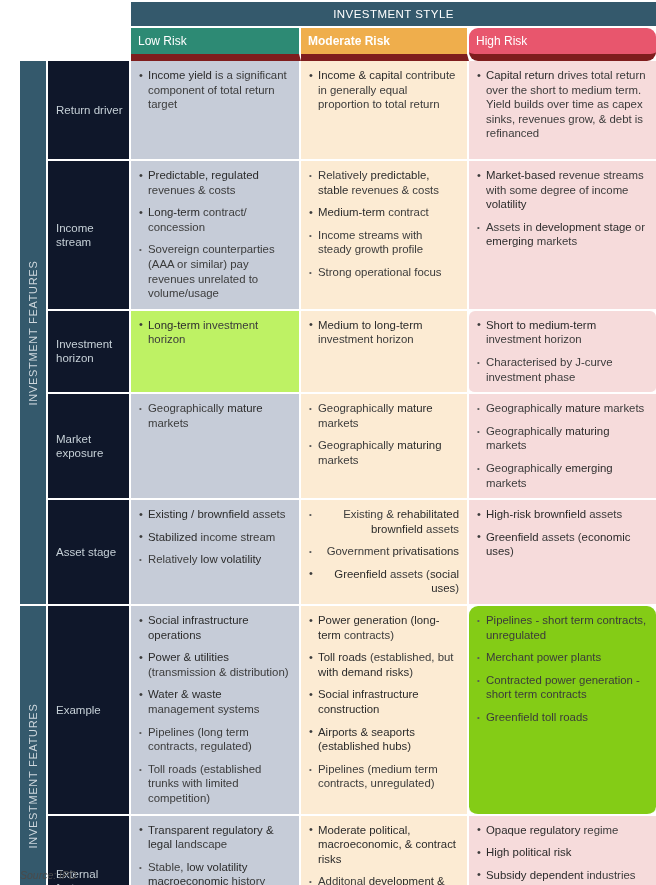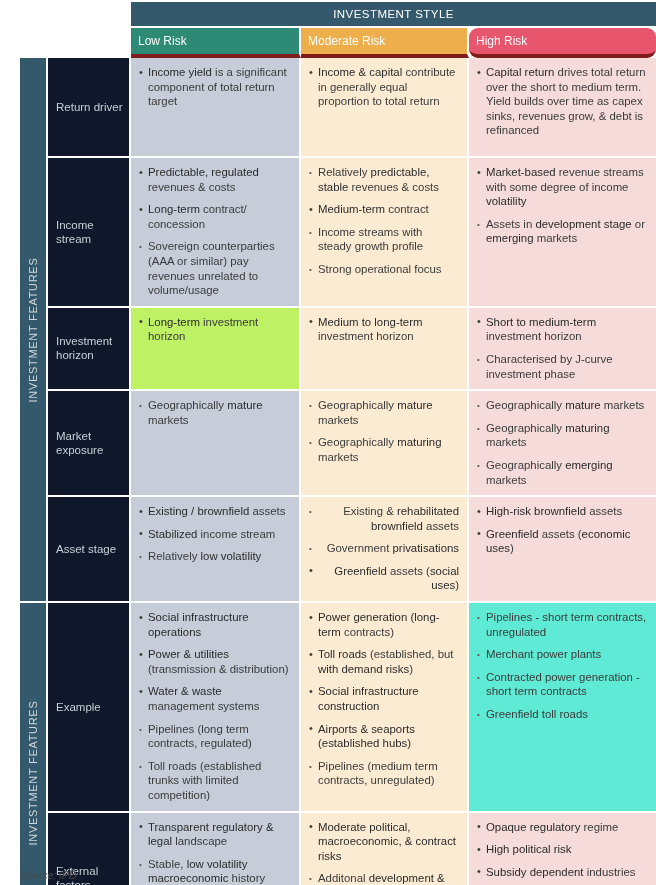--- a/index.html
+++ b/index.html
@@ -54,26 +54,26 @@
     line-height: 16px;
     border-bottom: 2px solid #ffffff;
   }
   .risk-head {
     height: 18px;
     line-height: 18px;
     color: #ffffff;
     font-size: 12px;
     padding-left: 7px !important;
     border-right: 2px solid #ffffff;
-    border-bottom: 4px solid #7f1d1d;
+    border-bottom: 7px solid #7f1d1d;
     white-space: nowrap;
     overflow: hidden;
   }
   .risk-head.low  { background: #2d8a74; }
-  .risk-head.mod  { background: #efae4c; }
+  .risk-head.mod  { background: #efae4c; font-weight: bold; }
   .risk-head.high { background: #e8566d; border-right: none; border-radius: 9px; }
 
   .blank-corner { background: #ffffff; }
 
   
   .spine {
     background: #34596c;
     border-right: 2px solid #ffffff;
     border-bottom: 2px solid #ffffff;
     position: relative;
@@ -244,21 +244,21 @@
         <td class="cell low" style="background: #bef264;">
             <ul class="bullets">
               <li><b>Long-term</b> investment horizon</li>
             </ul>
           </td>
         <td class="cell mod" style="background: rgb(252, 235, 211);">
             <ul class="bullets">
               <li><b>Medium to long-term</b> investment horizon</li>
             </ul>
           </td>
-        <td class="cell high" style="background: rgb(246, 219, 219);">
+        <td class="cell high" style="background: rgb(246, 219, 219); border-radius: 6px;">
             <ul class="bullets">
               <li><b>Short to medium-term</b> investment horizon</li>
               <li class="small-dot">Characterised by J-curve investment phase</li>
             </ul>
           </td>
       </tr>
 
       <tr style="height:96px">
         <td class="rowlbl">
           <span class="lbl">Market exposure</span>
@@ -327,21 +327,21 @@
           </td>
         <td class="cell mod" style="background: rgb(252, 235, 211);">
             <ul class="bullets">
               <li><b>Power generation (long-term</b> contracts)</li>
               <li><b>Toll roads</b> (established, but <b>with demand risks</b>)</li>
               <li><b>Social infrastructure construction</b></li>
               <li><b>Airports &amp; seaports (established hubs)</b></li>
               <li class="small-dot">Pipelines (medium term contracts, unregulated)</li>
             </ul>
           </td>
-        <td class="cell high" style="background: #5eead4;">
+        <td class="cell high" style="background: #84cc16; border-radius: 9px;">
             <ul class="bullets">
               <li class="small-dot">Pipelines - short term contracts, unregulated</li>
               <li class="small-dot">Merchant power plants</li>
               <li class="small-dot">Contracted power generation - short term contracts</li>
               <li class="small-dot">Greenfield toll roads</li>
             </ul>
           </td>
       </tr>
 
       <tr style="height:132px">

